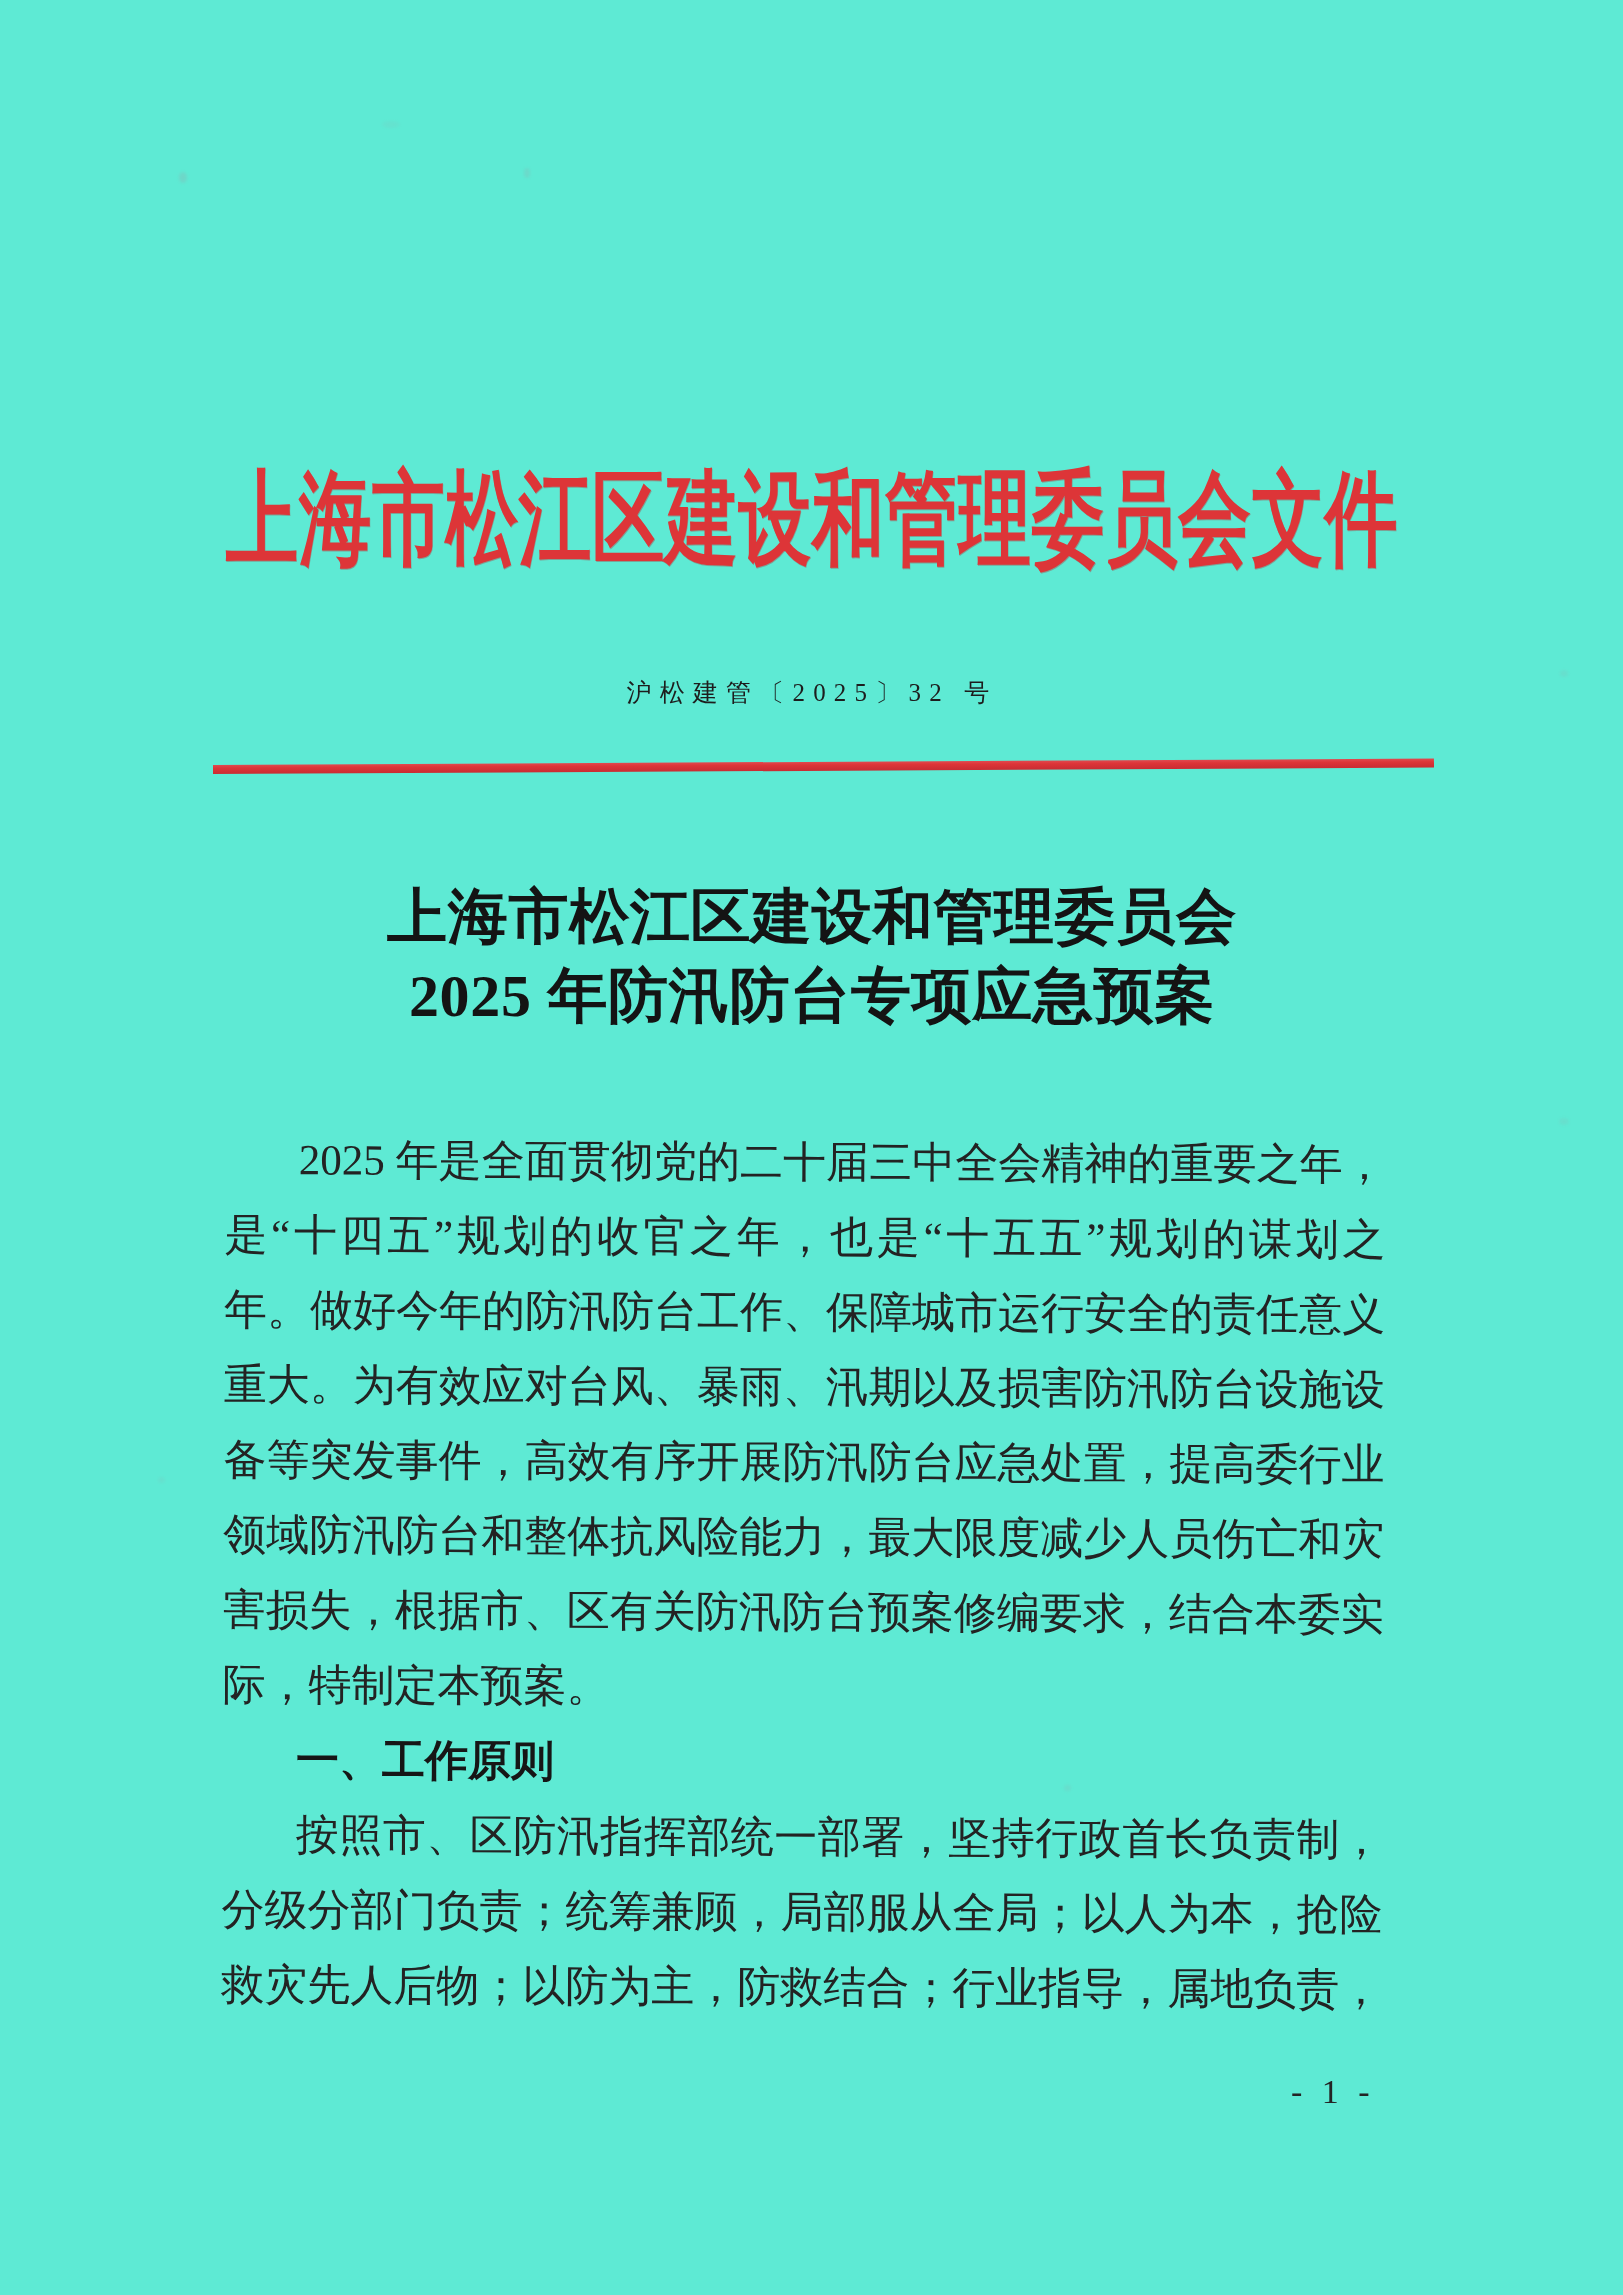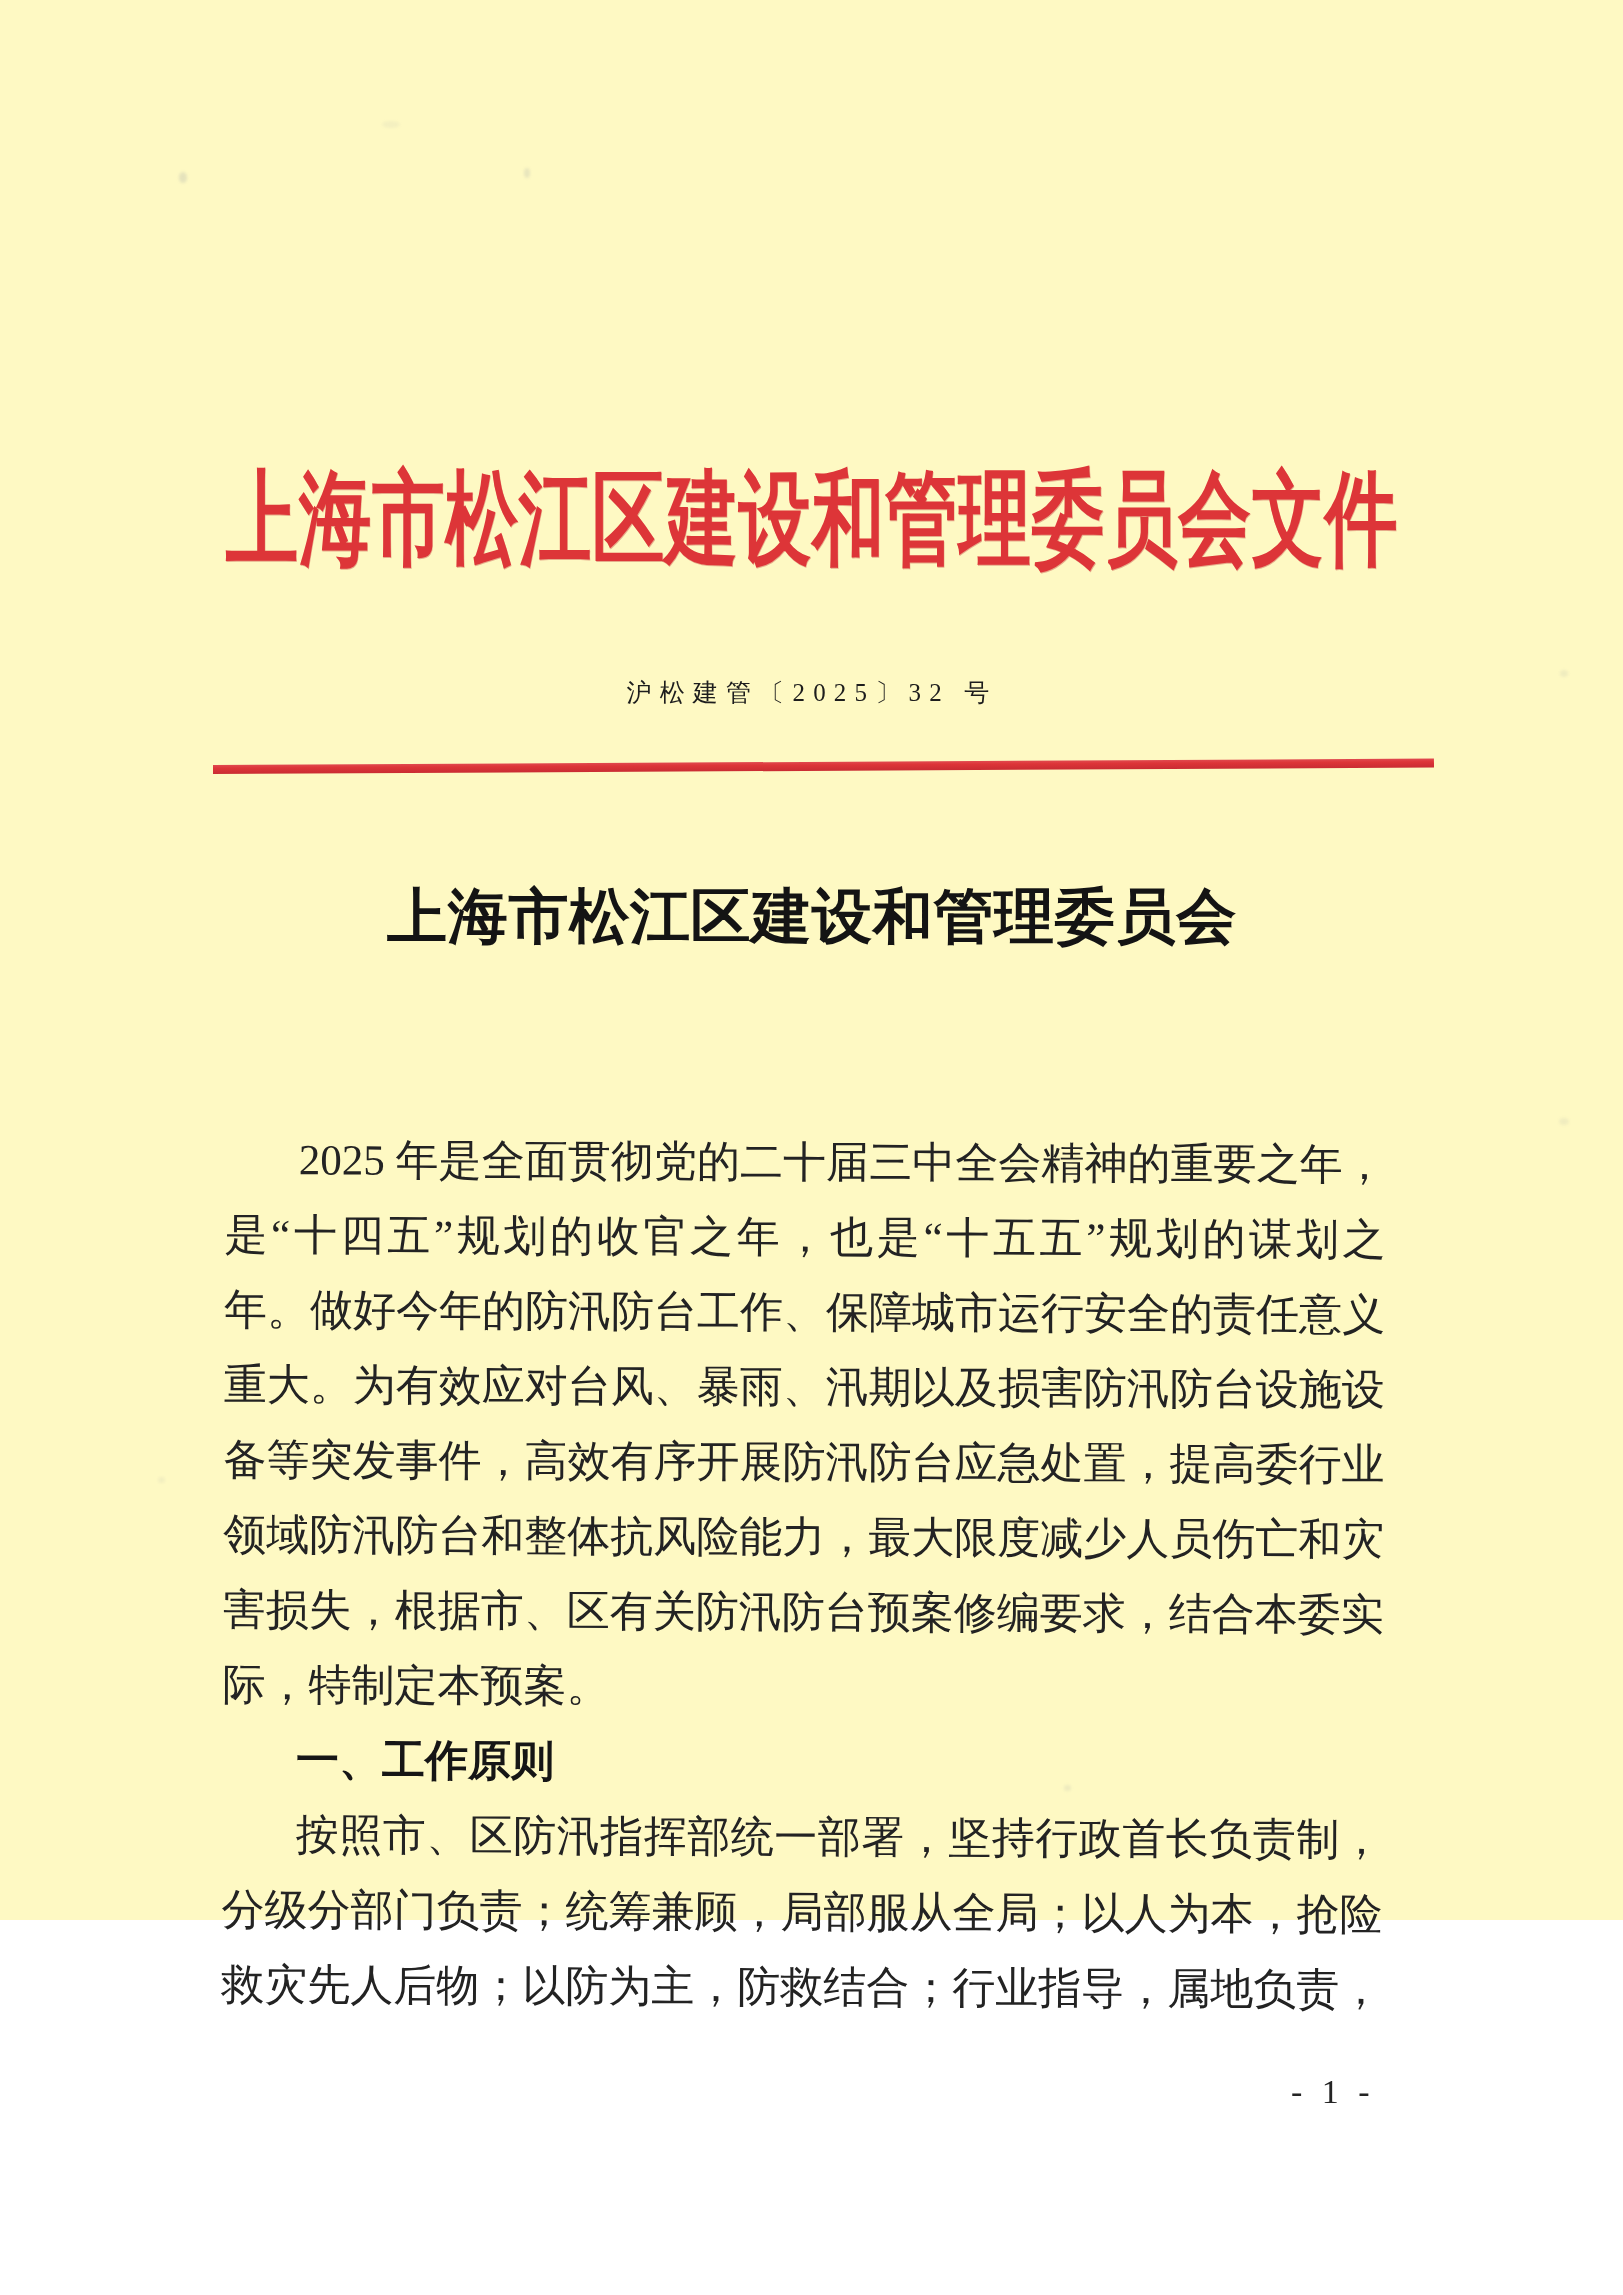--- a/index.html
+++ b/index.html
@@ -8,22 +8,22 @@
   }
   html,body{margin:0;padding:0;}
   body{
     width:1624px;height:2295px;
     background:#ffffff;
     font-family:"Liberation Serif", serif;
     overflow:hidden;
   }
   .page{
     position:relative;
-    width:1624px;height:1920px;
-    background:#fef9c3;
+    width:1624px;height:2295px;
+    background:#5eead4;
   }
   
   .masthead{
     position:absolute;
     top:469px;left:0;width:1624px;
     text-align:center;
     font-size:99px;
     line-height:102px;
     font-weight:900;
     color:var(--accent);
@@ -121,20 +121,21 @@
 <div class="page">
 
   <div class="masthead">上海市松江区建设和管理委员会文件</div>
 
   <div class="doc-no">沪松建管〔2025〕32 号</div>
 
   <div class="red-rule"></div>
 
   <div class="doc-title">
     <div>上海市松江区建设和管理委员会</div>
+    <div>2025 年防汛防台专项应急预案</div>
   </div>
 
   <div class="body-text">
       <div class="bline indent just">2025 年是全面贯彻党的二十届三中全会精神的重要之年，</div>
       <div class="bline just">是“十四五”规划的收官之年，也是“十五五”规划的谋划之</div>
       <div class="bline just">年。做好今年的防汛防台工作、保障城市运行安全的责任意义</div>
       <div class="bline just">重大。为有效应对台风、暴雨、汛期以及损害防汛防台设施设</div>
       <div class="bline just">备等突发事件，高效有序开展防汛防台应急处置，提高委行业</div>
       <div class="bline just">领域防汛防台和整体抗风险能力，最大限度减少人员伤亡和灾</div>
       <div class="bline just">害损失，根据市、区有关防汛防台预案修编要求，结合本委实</div>

